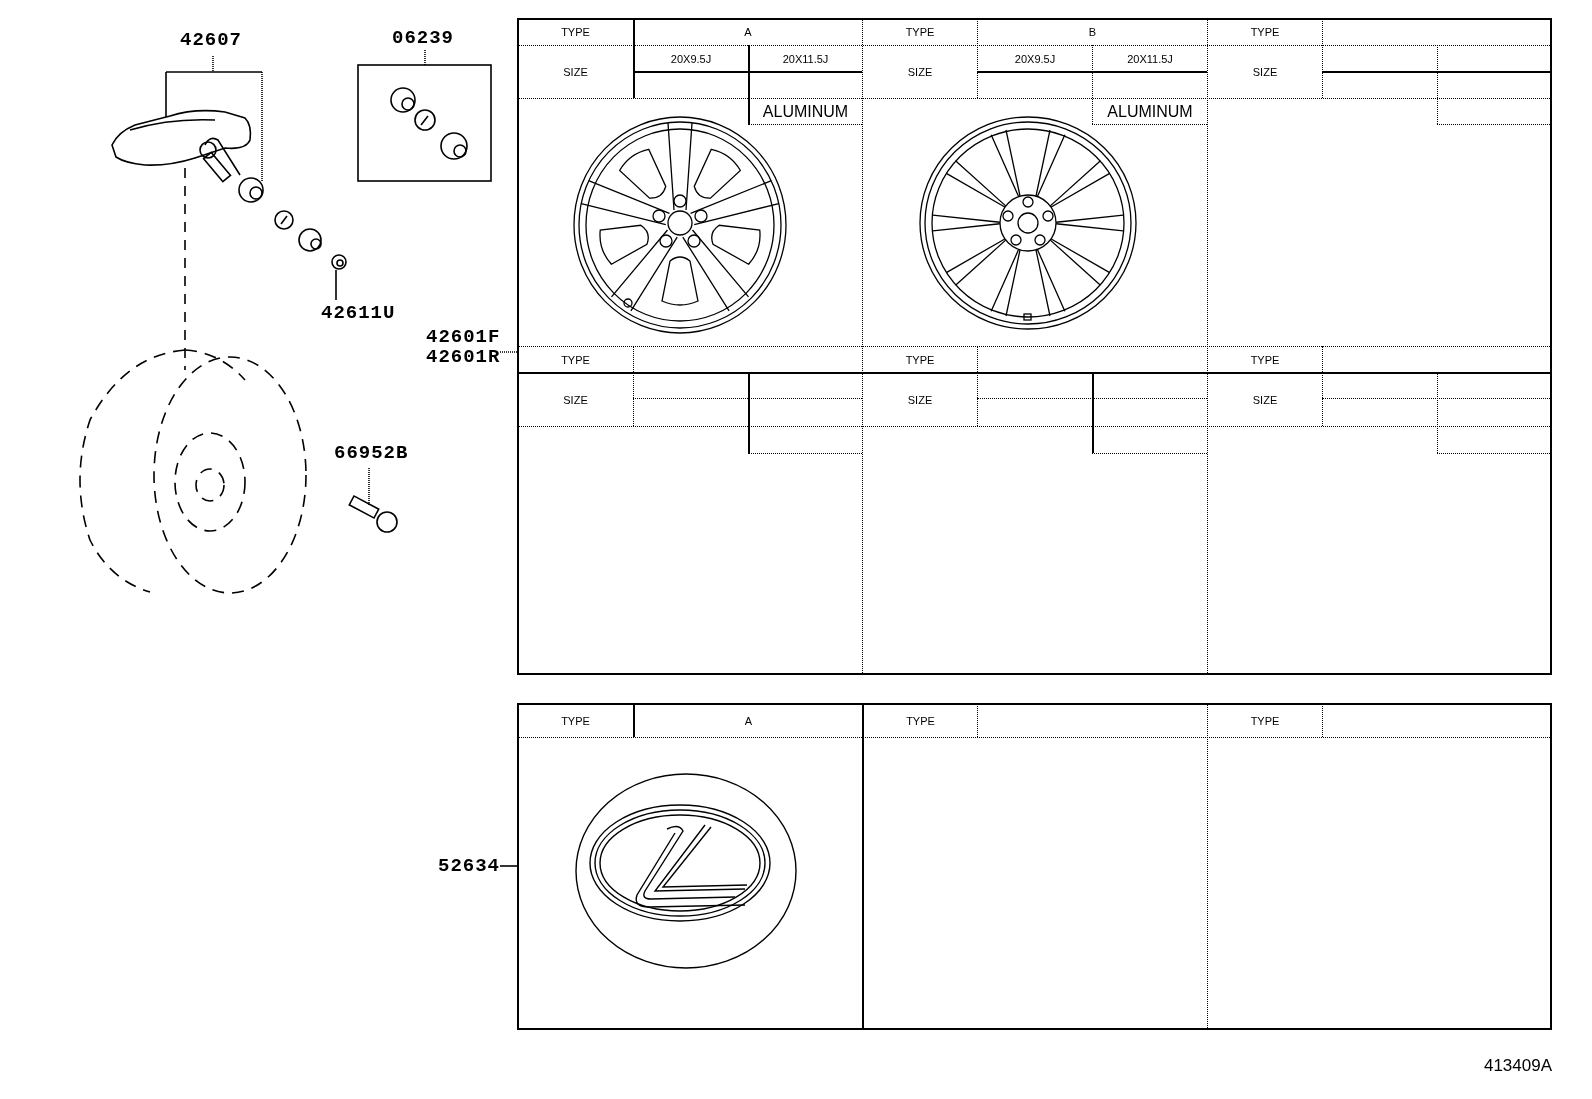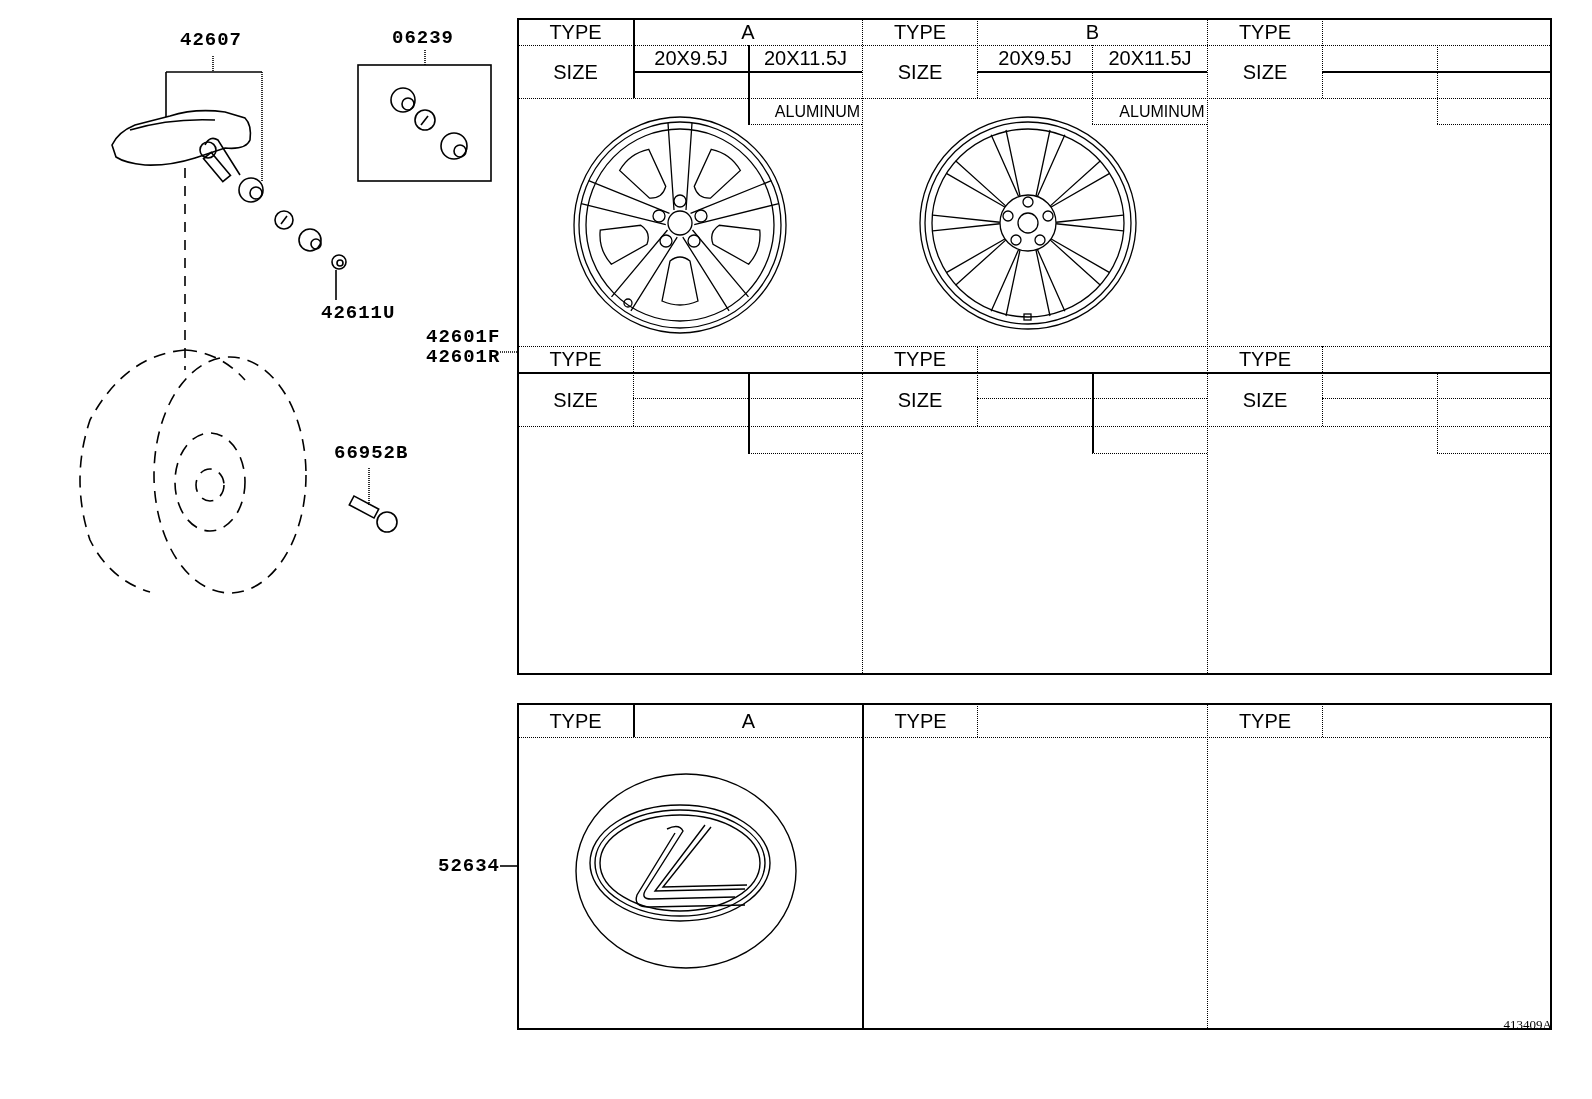--- a/index.html
+++ b/index.html
@@ -1,26 +1,26 @@
 <!DOCTYPE html>
 <html><head>
 <meta charset="utf-8">
 <style>
   html,body{margin:0;padding:0;background:#fff;}
   body{width:1592px;height:1099px;position:relative;overflow:hidden;font-family:"Liberation Sans",sans-serif;color:#000;}
   .pn{position:absolute;font-family:"Liberation Mono",monospace;font-weight:bold;font-size:19px;letter-spacing:1px;line-height:1;}
   .tbl{position:absolute;border:2px solid #000;box-sizing:border-box;}
-  .cell{position:absolute;box-sizing:border-box;font-size:20px;display:flex;align-items:center;justify-content:center;}
+  .cell{position:absolute;box-sizing:border-box;font-size:11px;display:flex;align-items:center;justify-content:center;}
   .vl{position:absolute;width:0;border-left:1px dotted #000;}
   .vls{position:absolute;width:0;border-left:2px solid #000;}
   .hl{position:absolute;height:0;border-top:1px dotted #000;}
   .hls{position:absolute;height:0;border-top:2px solid #000;}
-  .alu{font-size:16px;margin-left:12px;}
+  .alu{font-size:16px;}
   svg{position:absolute;overflow:visible;}
-  .footer-code{position:absolute;right:40px;top:1017px;font-size:13px;font-family:Liberation Serif, serif;}
+  .footer-code{position:absolute;right:40px;top:1056px;font-size:17px;}
 </style>
 </head>
 <body>
 
 <div class="pn" style="left:180px;top:31px;text-align:center;">42607</div>
 <div class="pn" style="left:392px;top:29px;">06239</div>
 <div class="pn" style="left:321px;top:304px;">42611U</div>
 <div class="pn" style="left:426px;top:328px;">42601F</div>
 <div class="pn" style="left:426px;top:348px;">42601R</div>
 <div class="pn" style="left:334px;top:444px;">66952B</div>

